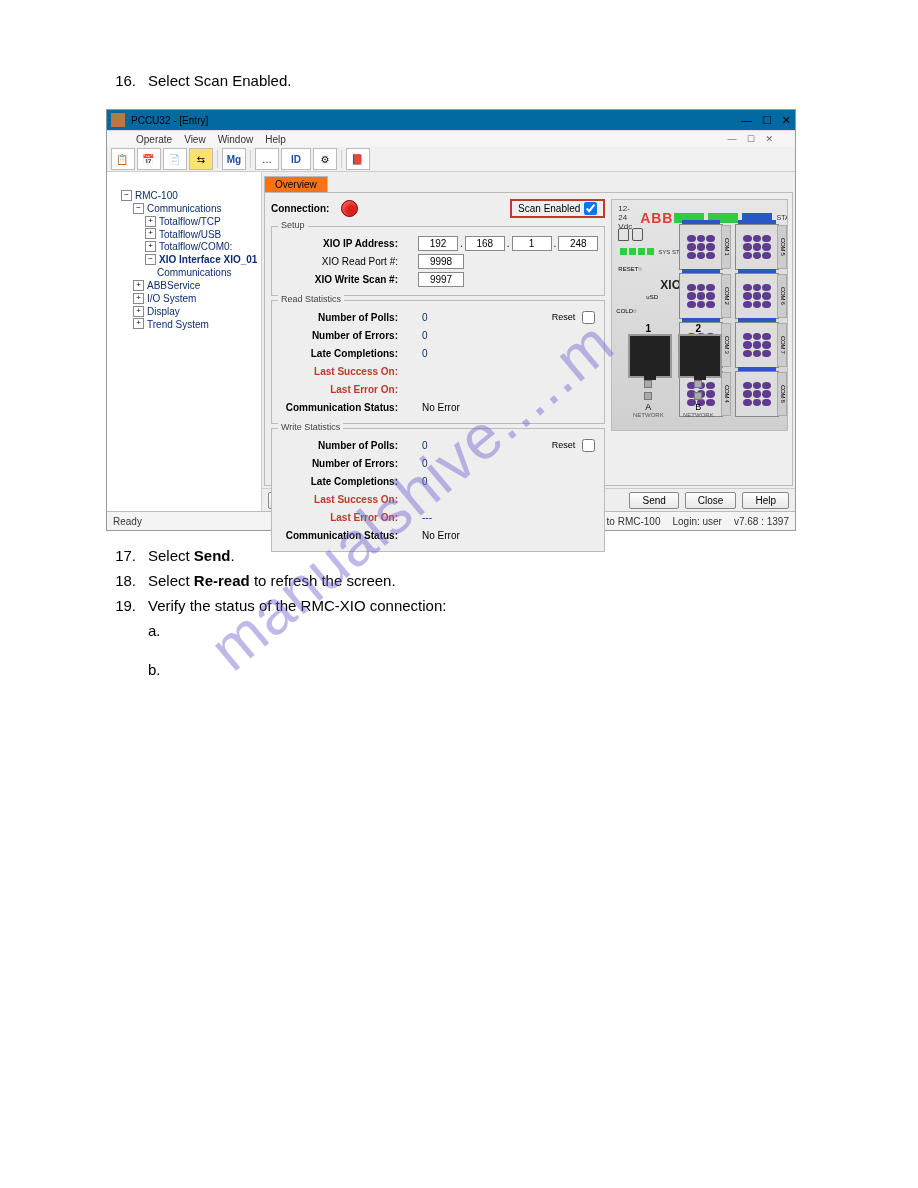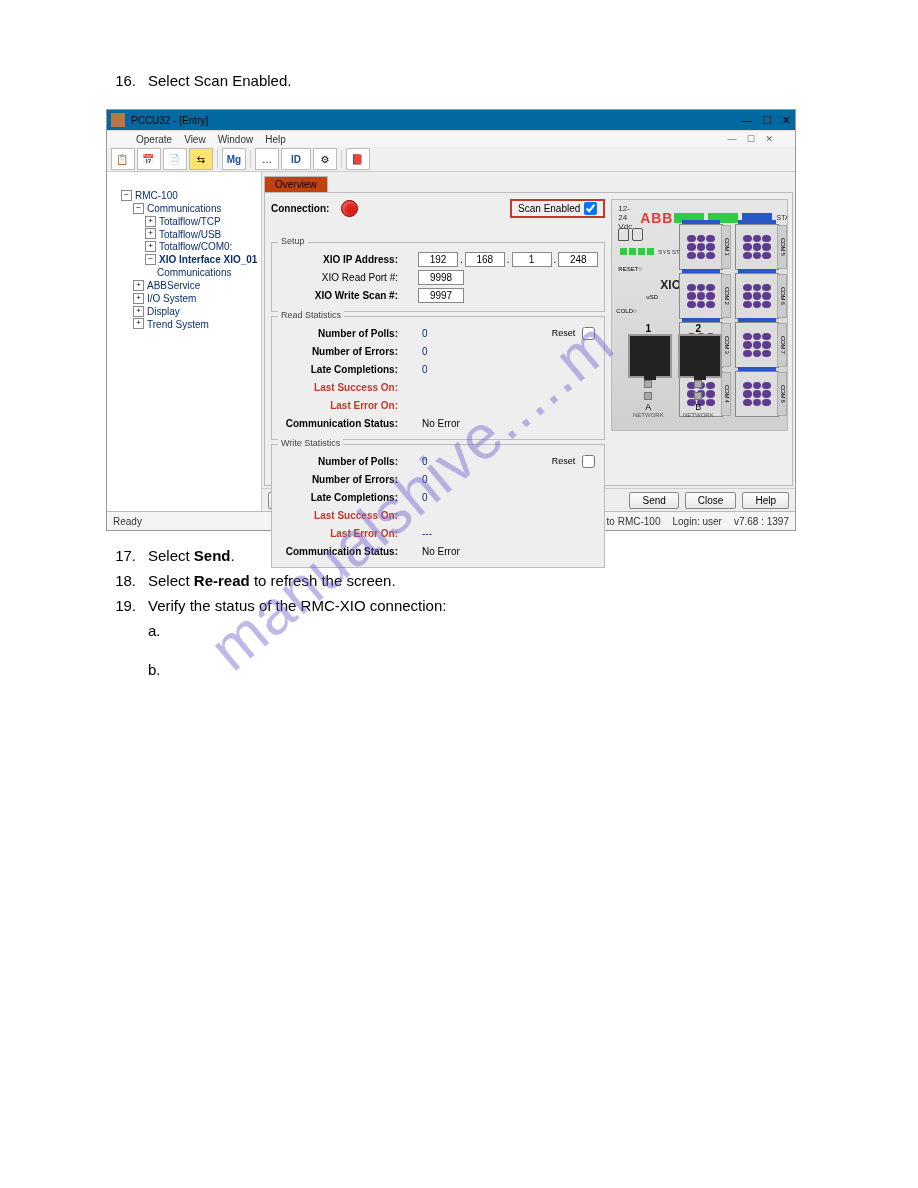--- a/index.html
+++ b/index.html
@@ -32,38 +32,38 @@
 .tree{width:150px;border-right:1px solid #ccc;background:#fff;padding:16px 2px;font-size:10px;overflow:hidden}
 .tree ul{list-style:none;margin:0;padding-left:12px}
 .tree li{margin:1px 0;white-space:nowrap}
 .tree .tog{display:inline-block;width:9px;height:9px;border:1px solid #888;text-align:center;line-height:8px;font-size:8px;margin-right:3px;vertical-align:middle}
 .tree .lbl{color:#0b2e6e;vertical-align:middle}
 .tree .sel{font-weight:bold}
 
 
 .main{flex:1;background:#eee;display:flex;flex-direction:column;min-width:0}
 .tabrow{height:18px;display:flex;align-items:flex-end;padding:2px 2px 0 2px}
-.tab{background:#c2410c;border:1px solid #bbb;border-bottom:none;padding:2px 10px;font-size:10px}
+.tab{background:#f97316;border:1px solid #bbb;border-bottom:none;padding:2px 10px;font-size:10px}
 .content{flex:1;border:1px solid #bbb;background:#eee;margin:0 2px 2px 2px;padding:6px;display:flex;gap:6px;font-size:10px;min-height:0}
 .leftcol{flex:0 0 250px;display:flex;flex-direction:column;gap:4px}
 .rightcol{flex:1;min-width:0}
 
 
 .grp{border:1px solid #bbb;padding:6px 6px 6px 6px;position:relative;background:#eee}
 .grp .legend{position:absolute;top:-7px;left:6px;background:#eee;padding:0 3px;font-size:9px;color:#444}
 
 .row{display:flex;align-items:center;margin:2px 0;height:16px}
 .row .k{flex:0 0 120px;text-align:right;padding-right:20px;font-size:10px}
 .row .krd{color:#c0392b}
 .row .kbd{font-weight:bold}
 .row input.txt{width:34px;height:13px;border:1px solid #888;font-size:10px;padding:0 2px;text-align:center}
 .row .ipsep{margin:0 2px}
 .row .v{color:#0b2e6e;margin-left:4px}
 .resetbox{margin-left:auto;display:flex;align-items:center;gap:3px;font-size:9px}
-.connrow{display:flex;align-items:center;gap:12px;margin-bottom:20px}
+.connrow{display:flex;align-items:center;gap:12px;margin-bottom:4px}
 .dot{width:15px;height:15px;border-radius:50%;background:#d91e18;border:1px solid #800;box-shadow:inset 2px 2px 4px rgba(255,120,120,.8)}
 .scanenabled{border:2px solid #c0392b;padding:1px 6px;display:flex;align-items:center;gap:4px;font-size:10px}
 .scanenabled input{margin:0}
 
 
 .device{border:1px solid #bbb;background:linear-gradient(#e6e6e6,#cfcfcf);width:100%;height:230px;position:relative;overflow:hidden}
 .dvtop{position:absolute;top:4px;left:6px;right:6px;display:flex;align-items:center}
 .volt{font-size:8px;color:#333}
 .abb{margin-left:8px;color:#e53935;font-weight:bold;font-size:14px;letter-spacing:1px}
 .termblk{width:30px;height:10px;display:inline-block;margin:0 1px}

